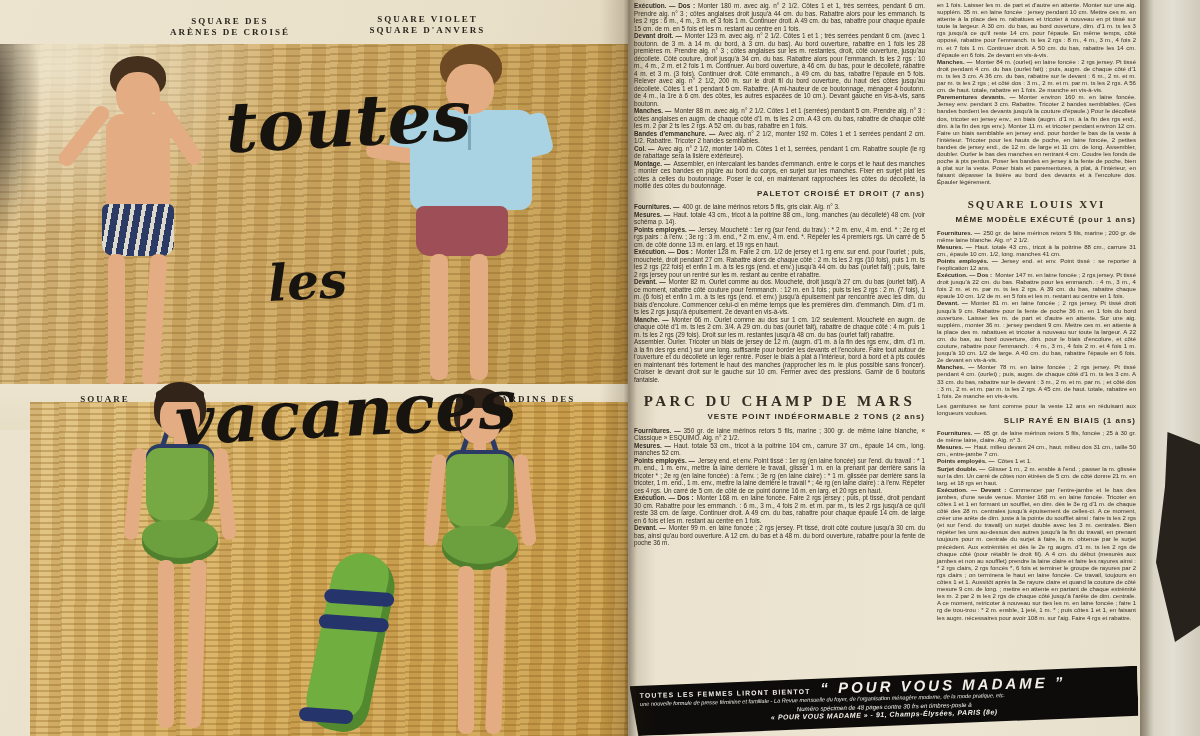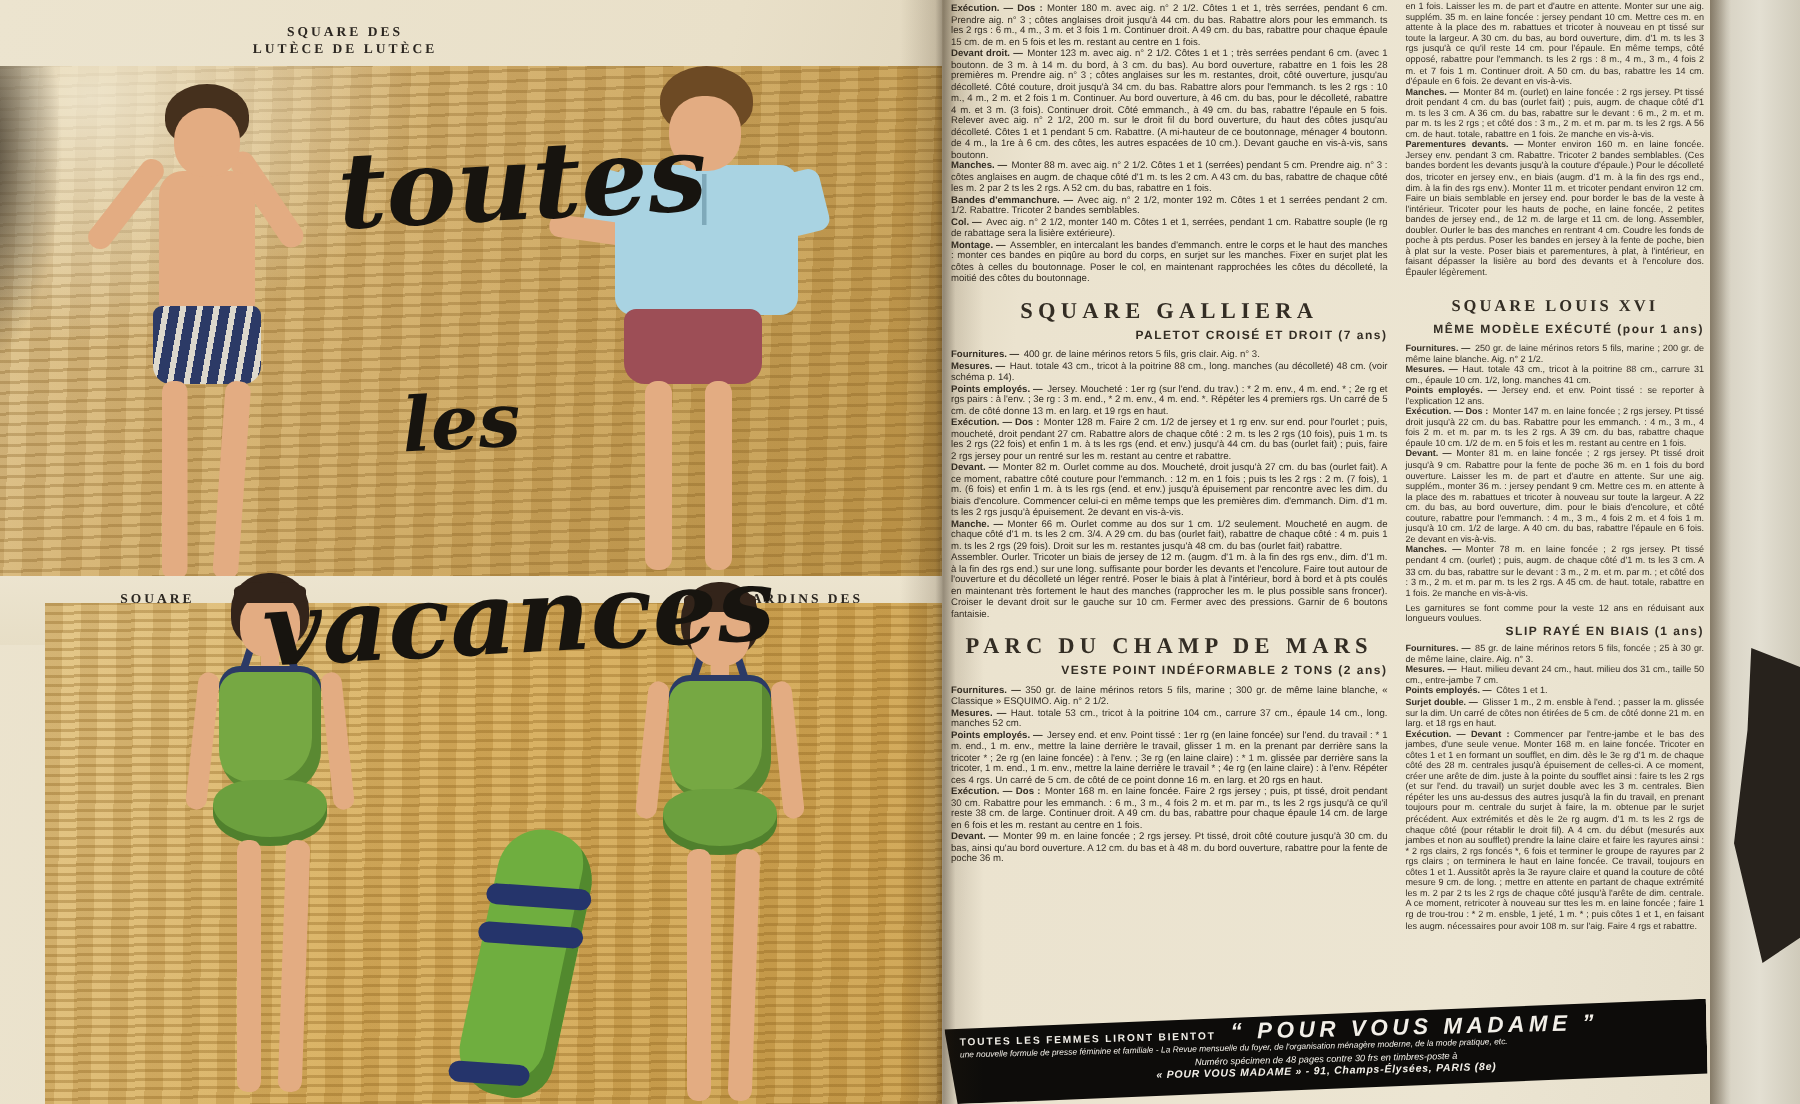--- a/index.html
+++ b/index.html
@@ -121,21 +121,25 @@
     background:linear-gradient(90deg,rgba(60,42,20,0) 0%,rgba(60,42,20,.18) 42%,rgba(40,28,14,.42) 52%,rgba(60,42,20,.12) 66%,rgba(60,42,20,0) 100%);}
 </style>
 </head>
 <body>
 
 <div class="spread">
 
   <div class="page-left">
     <div class="plabel" style="left:150px;top:16px;width:160px;">
       <span>SQUARE DES</span><br>
-      <span>LUTÈCE DE LUTÈCE</span>
+      <span>ARÈNES DE CROISÉ</span>
+    </div>
+    <div class="plabel" style="left:345px;top:14px;width:165px;">
+      <span>SQUARE VIOLET</span><br>
+      <span>SQUARE D'ANVERS</span>
     </div>
 
     <div class="photo photo-top">
       <div class="dark-corner"></div>
       <div class="fig boy-l">
         <div class="arm1 skin"></div>
           <div class="arm2 skin"></div>
         <div class="torso skin"></div>
           <div class="hair"></div>
           <div class="face skin"></div>
@@ -212,21 +216,20 @@
   <div class="page-right">
     <div class="columns">
       <div class="col col1">
 
       <div class="blk p"><span class="lead">Exécution. — Dos :</span><span class="txt">Monter 180 m. avec aig. n° 2 1/2. Côtes 1 et 1, très serrées, pendant 6 cm. Prendre aig. n° 3 ; côtes anglaises droit jusqu'à 44 cm. du bas. Rabattre alors pour les emmanch. ts les 2 rgs : 6 m., 4 m., 3 m. et 3 fois 1 m. Continuer droit. A 49 cm. du bas, rabattre pour chaque épaule 15 cm. de m. en 5 fois et les m. restant au centre en 1 fois.</span></div>
           <div class="blk p"><span class="lead">Devant droit. —</span><span class="txt">Monter 123 m. avec aig. n° 2 1/2. Côtes 1 et 1 ; très serrées pendant 6 cm. (avec 1 boutonn. de 3 m. à 14 m. du bord, à 3 cm. du bas). Au bord ouverture, rabattre en 1 fois les 28 premières m. Prendre aig. n° 3 ; côtes anglaises sur les m. restantes, droit, côté ouverture, jusqu'au décolleté. Côté couture, droit jusqu'à 34 cm. du bas. Rabattre alors pour l'emmanch. ts les 2 rgs : 10 m., 4 m., 2 m. et 2 fois 1 m. Continuer. Au bord ouverture, à 46 cm. du bas, pour le décolleté, rabattre 4 m. et 3 m. (3 fois). Continuer droit. Côté emmanch., à 49 cm. du bas, rabattre l'épaule en 5 fois. Relever avec aig. n° 2 1/2, 200 m. sur le droit fil du bord ouverture, du haut des côtes jusqu'au décolleté. Côtes 1 et 1 pendant 5 cm. Rabattre. (A mi-hauteur de ce boutonnage, ménager 4 boutonn. de 4 m., la 1re à 6 cm. des côtes, les autres espacées de 10 cm.). Devant gauche en vis-à-vis, sans boutonn.</span></div>
           <div class="blk p"><span class="lead">Manches. —</span><span class="txt">Monter 88 m. avec aig. n° 2 1/2. Côtes 1 et 1 (serrées) pendant 5 cm. Prendre aig. n° 3 : côtes anglaises en augm. de chaque côté d'1 m. ts les 2 cm. A 43 cm. du bas, rabattre de chaque côté les m. 2 par 2 ts les 2 rgs. A 52 cm. du bas, rabattre en 1 fois.</span></div>
           <div class="blk p"><span class="lead">Bandes d'emmanchure. —</span><span class="txt">Avec aig. n° 2 1/2, monter 192 m. Côtes 1 et 1 serrées pendant 2 cm. 1/2. Rabattre. Tricoter 2 bandes semblables.</span></div>
           <div class="blk p"><span class="lead">Col. —</span><span class="txt">Avec aig. n° 2 1/2, monter 140 m. Côtes 1 et 1, serrées, pendant 1 cm. Rabattre souple (le rg de rabattage sera la lisière extérieure).</span></div>
           <div class="blk p"><span class="lead">Montage. —</span><span class="txt">Assembler, en intercalant les bandes d'emmanch. entre le corps et le haut des manches : monter ces bandes en piqûre au bord du corps, en surjet sur les manches. Fixer en surjet plat les côtes à celles du boutonnage. Poser le col, en maintenant rapprochées les côtes du décolleté, la moitié des côtes du boutonnage.</span></div>
-          <div class="blk h1"><span class="txt">SQUARE GALLIERA</span></div>
           <div class="blk h2"><span class="txt">PALETOT CROISÉ ET DROIT (7 ans)</span></div>
           <div class="blk p"><span class="lead">Fournitures. —</span><span class="txt">400 gr. de laine mérinos retors 5 fils, gris clair. Aig. n° 3.</span></div>
           <div class="blk p"><span class="lead">Mesures. —</span><span class="txt">Haut. totale 43 cm., tricot à la poitrine 88 cm., long. manches (au décolleté) 48 cm. (voir schéma p. 14).</span></div>
           <div class="blk p"><span class="lead">Points employés. —</span><span class="txt">Jersey. Moucheté : 1er rg (sur l'end. du trav.) : * 2 m. env., 4 m. end. * ; 2e rg et rgs pairs : à l'env. ; 3e rg : 3 m. end., * 2 m. env., 4 m. end. *. Répéter les 4 premiers rgs. Un carré de 5 cm. de côté donne 13 m. en larg. et 19 rgs en haut.</span></div>
           <div class="blk p"><span class="lead">Exécution. — Dos :</span><span class="txt">Monter 128 m. Faire 2 cm. 1/2 de jersey et 1 rg env. sur end. pour l'ourlet ; puis, moucheté, droit pendant 27 cm. Rabattre alors de chaque côté : 2 m. ts les 2 rgs (10 fois), puis 1 m. ts les 2 rgs (22 fois) et enfin 1 m. à ts les rgs (end. et env.) jusqu'à 44 cm. du bas (ourlet fait) ; puis, faire 2 rgs jersey pour un rentré sur les m. restant au centre et rabattre.</span></div>
           <div class="blk p"><span class="lead">Devant. —</span><span class="txt">Monter 82 m. Ourlet comme au dos. Moucheté, droit jusqu'à 27 cm. du bas (ourlet fait). A ce moment, rabattre côté couture pour l'emmanch. : 12 m. en 1 fois ; puis ts les 2 rgs : 2 m. (7 fois), 1 m. (6 fois) et enfin 1 m. à ts les rgs (end. et env.) jusqu'à épuisement par rencontre avec les dim. du biais d'encolure. Commencer celui-ci en même temps que les premières dim. d'emmanch. Dim. d'1 m. ts les 2 rgs jusqu'à épuisement. 2e devant en vis-à-vis.</span></div>
           <div class="blk p"><span class="lead">Manche. —</span><span class="txt">Monter 66 m. Ourlet comme au dos sur 1 cm. 1/2 seulement. Moucheté en augm. de chaque côté d'1 m. ts les 2 cm. 3/4. A 29 cm. du bas (ourlet fait), rabattre de chaque côté : 4 m. puis 1 m. ts les 2 rgs (29 fois). Droit sur les m. restantes jusqu'à 48 cm. du bas (ourlet fait) rabattre.</span></div>
           <div class="blk p"><span class="txt">Assembler. Ourler. Tricoter un biais de jersey de 12 m. (augm. d'1 m. à la fin des rgs env., dim. d'1 m. à la fin des rgs end.) sur une long. suffisante pour border les devants et l'encolure. Faire tout autour de l'ouverture et du décolleté un léger rentré. Poser le biais à plat à l'intérieur, bord à bord et à pts coulés en maintenant très fortement le haut des manches (rapprocher les m. le plus possible sans froncer). Croiser le devant droit sur le gauche sur 10 cm. Fermer avec des pressions. Garnir de 6 boutons fantaisie.</span></div>
           <div class="blk h1"><span class="txt">PARC DU CHAMP DE MARS</span></div>
           <div class="blk h2"><span class="txt">VESTE POINT INDÉFORMABLE 2 TONS (2 ans)</span></div>

